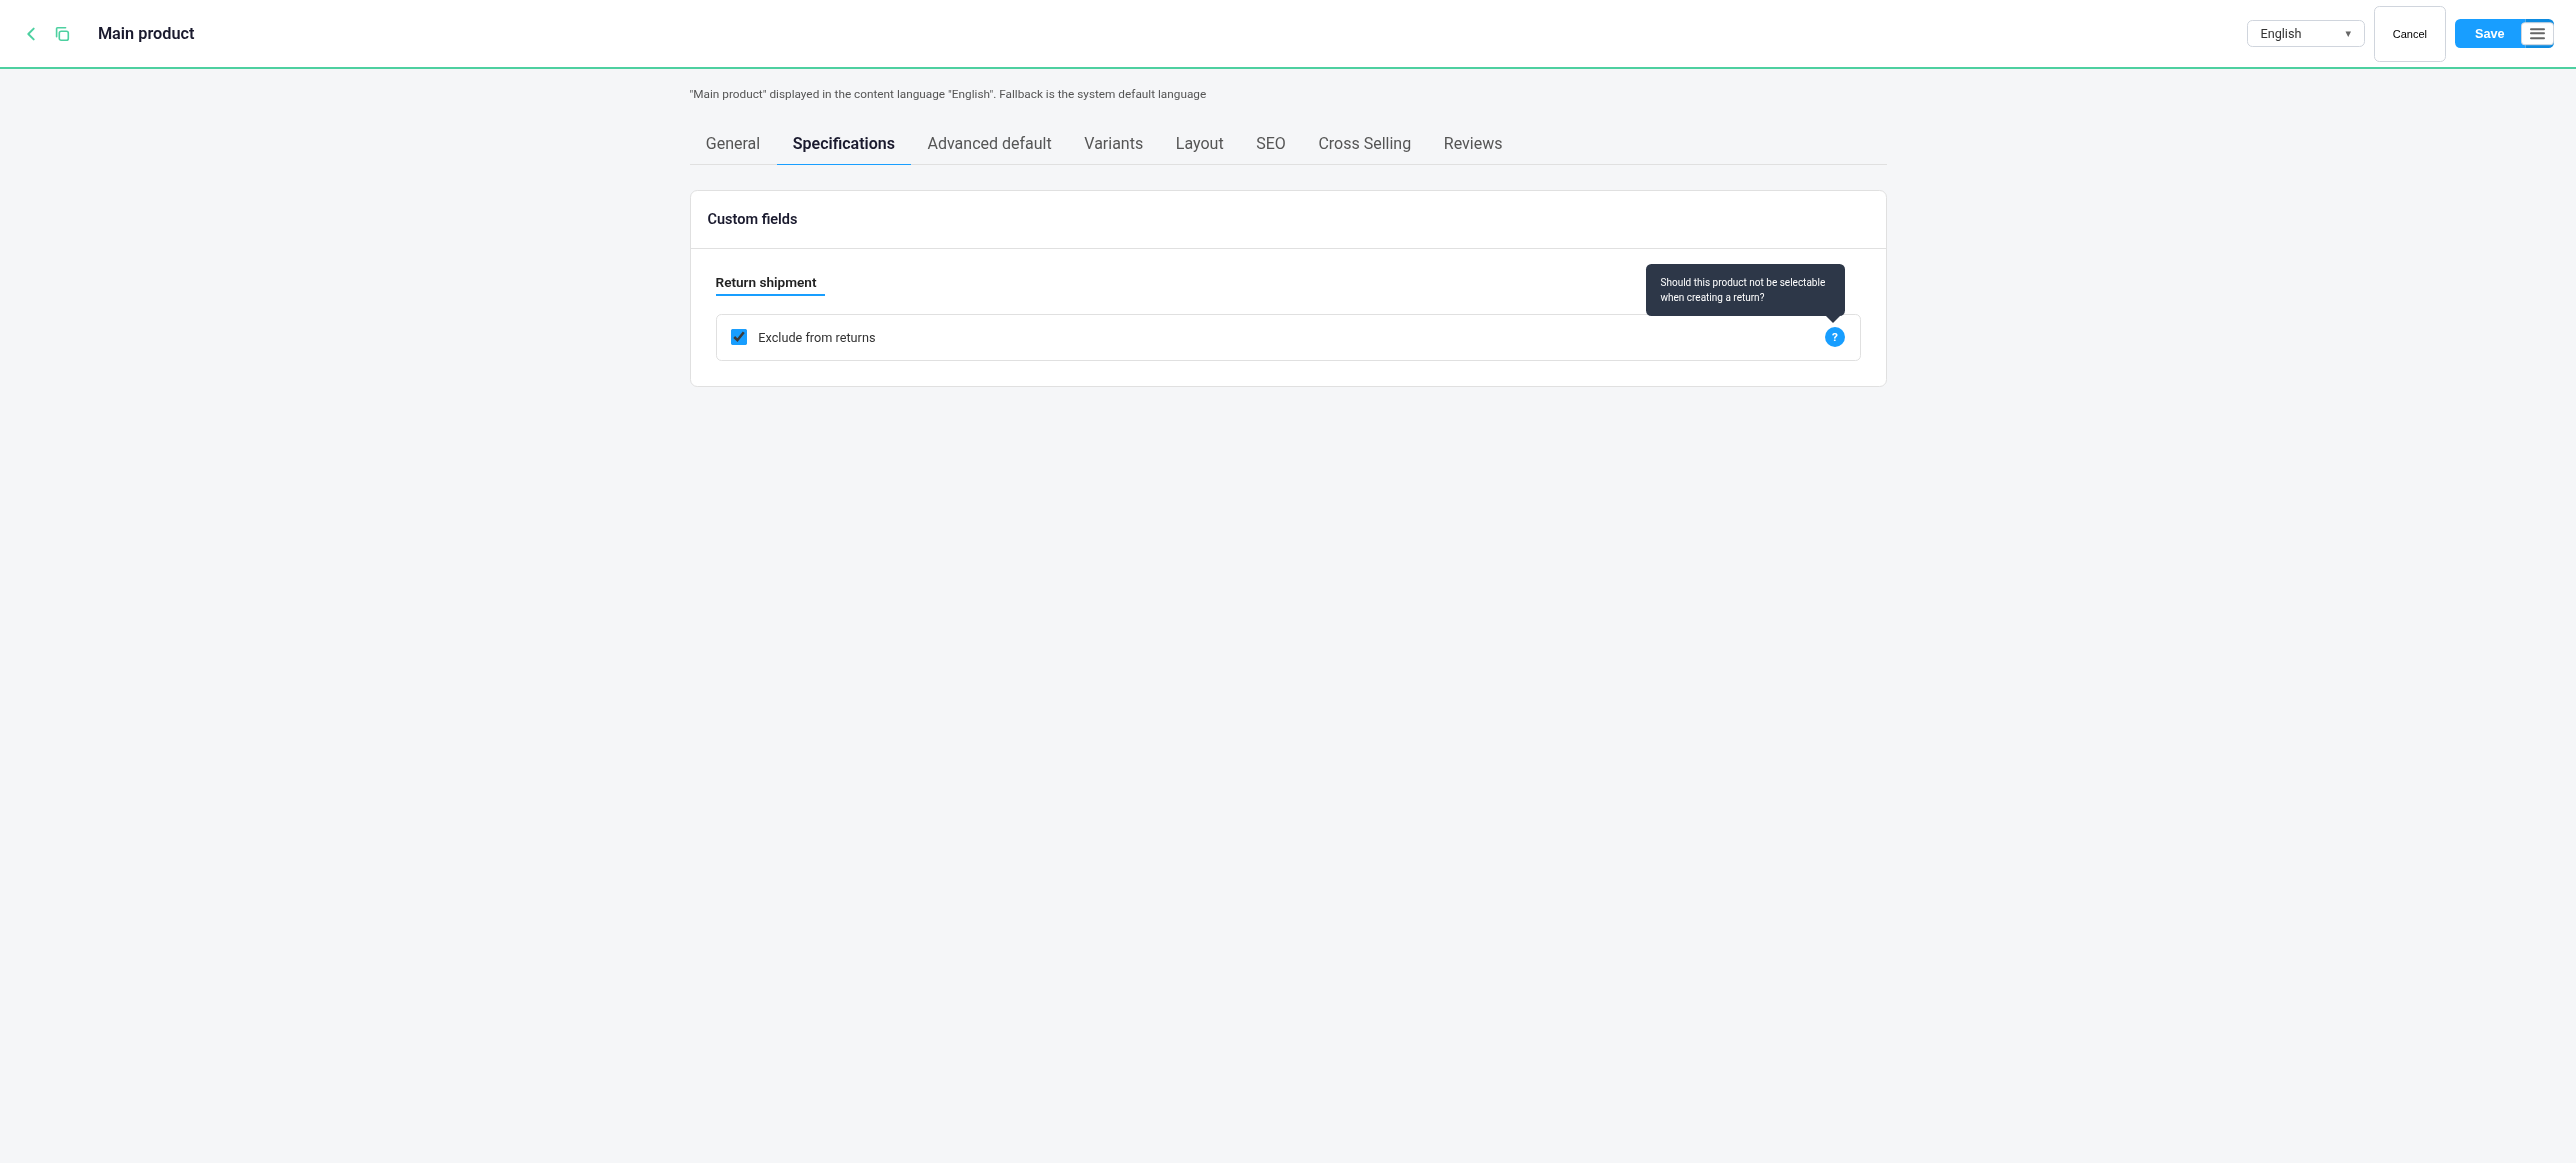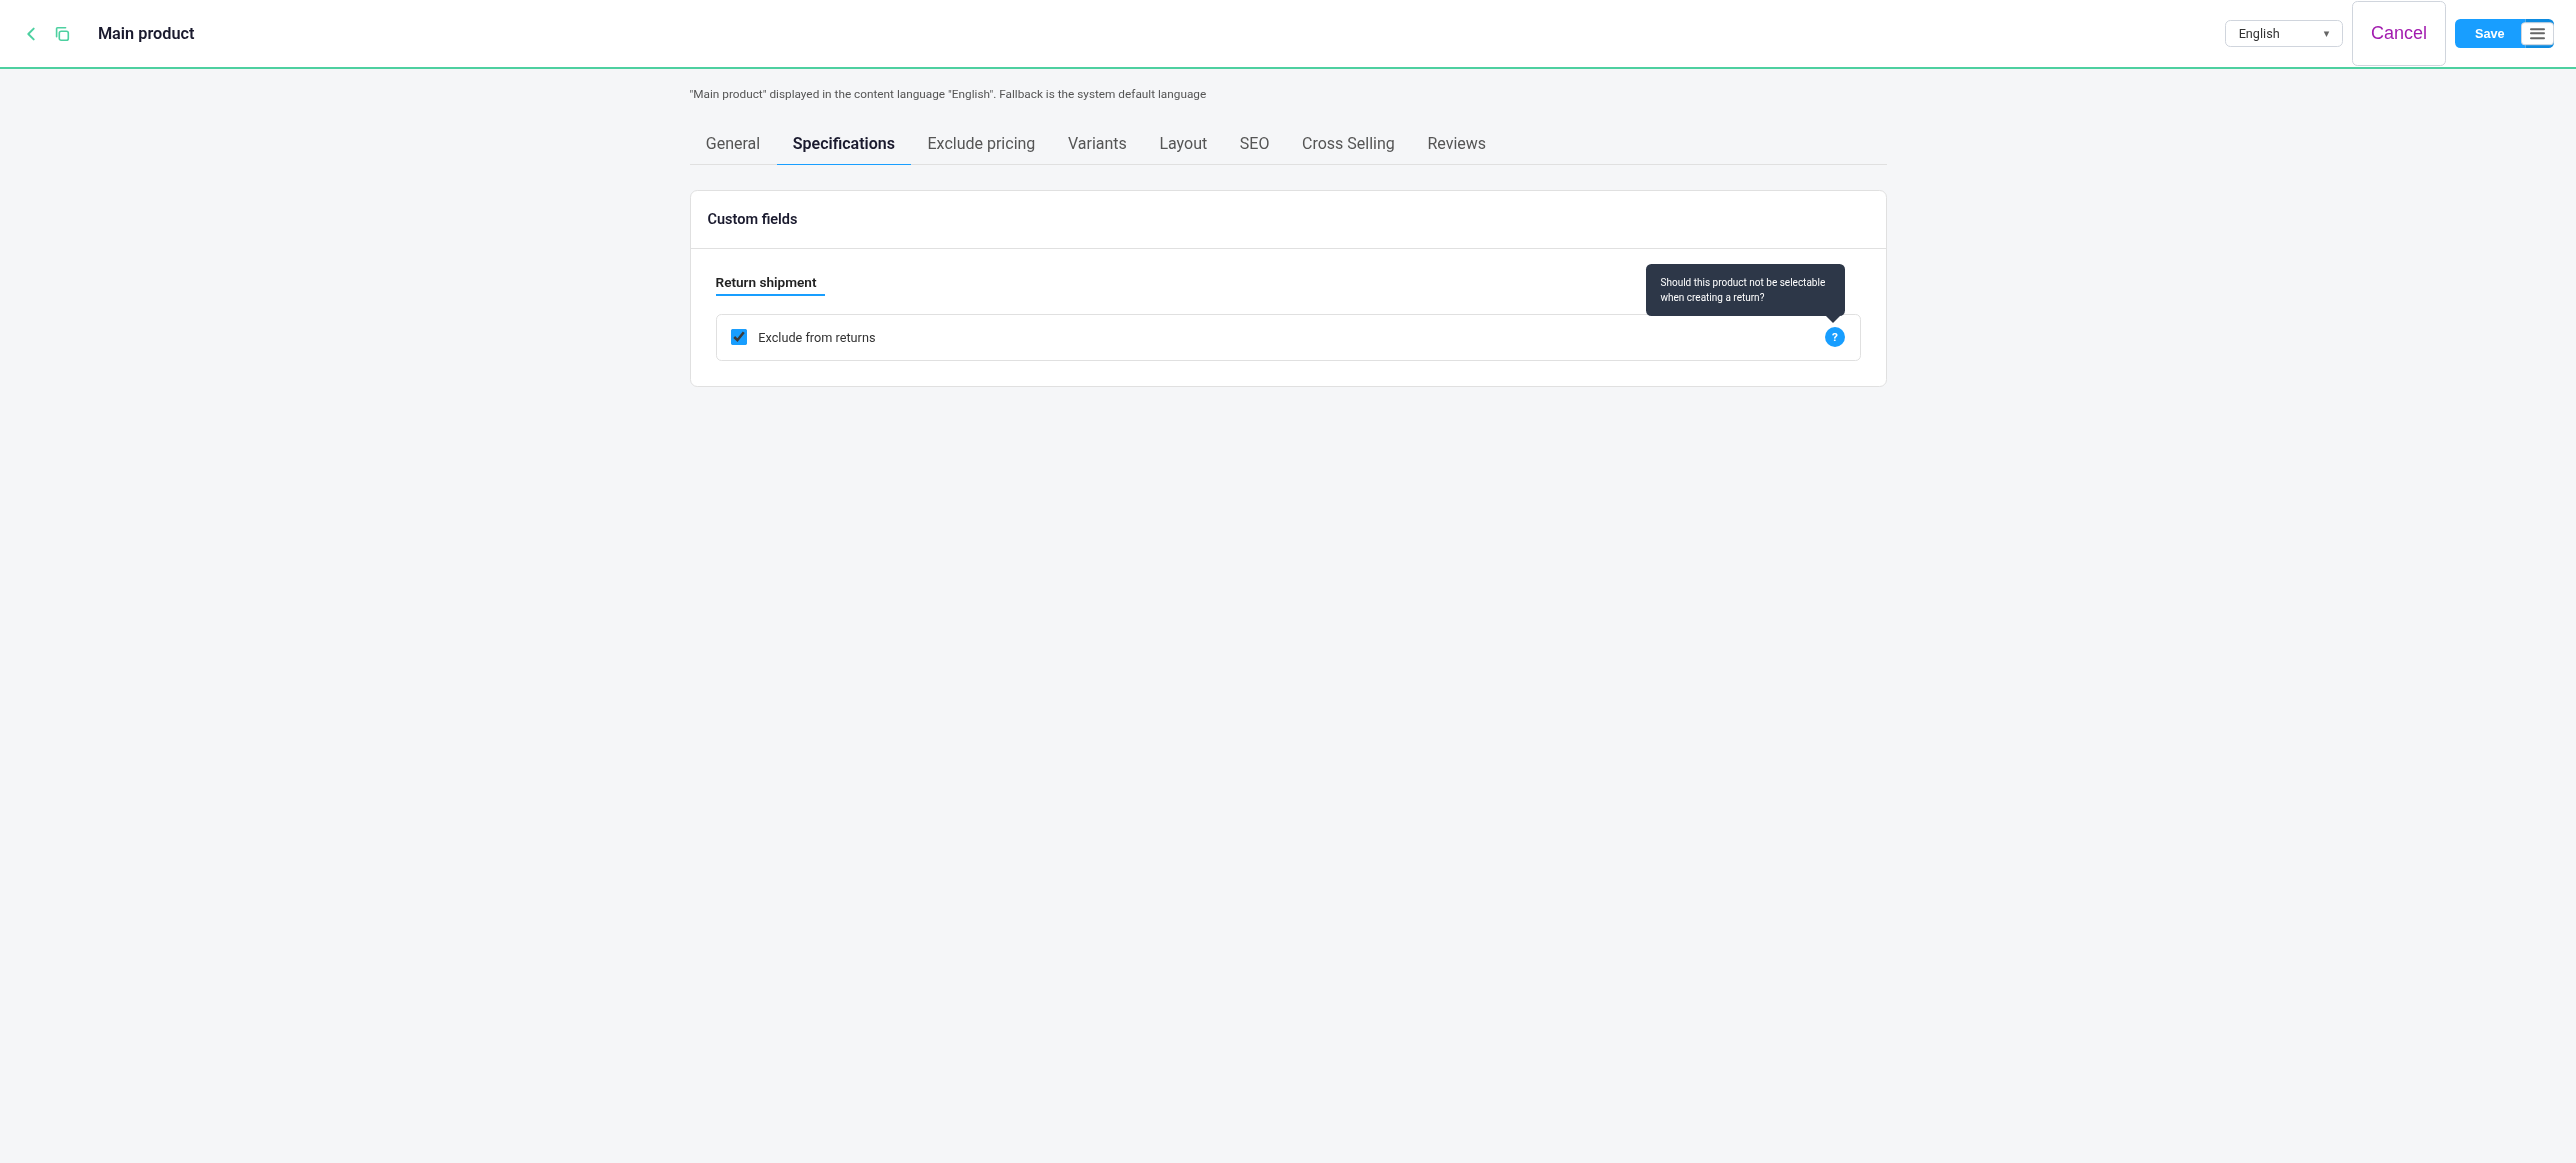--- a/index.html
+++ b/index.html
@@ -48,23 +48,23 @@
       font-size: 12.7px;
       color: #333;
       min-width: 118px;
       justify-content: space-between;
     }
     .btn-cancel {
       border: 0.9px solid #d0d5dd;
       background: #fff;
       border-radius: 5.4px;
       padding: 21px 18px;
-      font-size: 18px;
-      cursor: pointer;
-      color: #a21caf;
+      font-size: 11px;
+      cursor: pointer;
+      color: #000000;
       font-weight: 500;
     }
     .btn-save-group {
       display: flex;
       border-radius: 5.4px;
       overflow: hidden;
     }
     .btn-save {
       background: #189eff;
       color: #fff;
@@ -291,21 +291,21 @@
   </button>
 </header>
 
 <div class="content">
 
   <div class="info-bar">"Main product" displayed in the content language "English". Fallback is the system default language</div>
 
   <nav class="tabs">
     <div class="tab">General</div>
     <div class="tab active">Specifications</div>
-    <div class="tab">Exclude pricing</div>
+    <div class="tab">Advanced default</div>
     <div class="tab">Variants</div>
     <div class="tab">Layout</div>
     <div class="tab">SEO</div>
     <div class="tab">Cross Selling</div>
     <div class="tab">Reviews</div>
   </nav>
 
   <div class="card">
     <div class="card-header">Custom fields</div>
     <div class="card-body">

